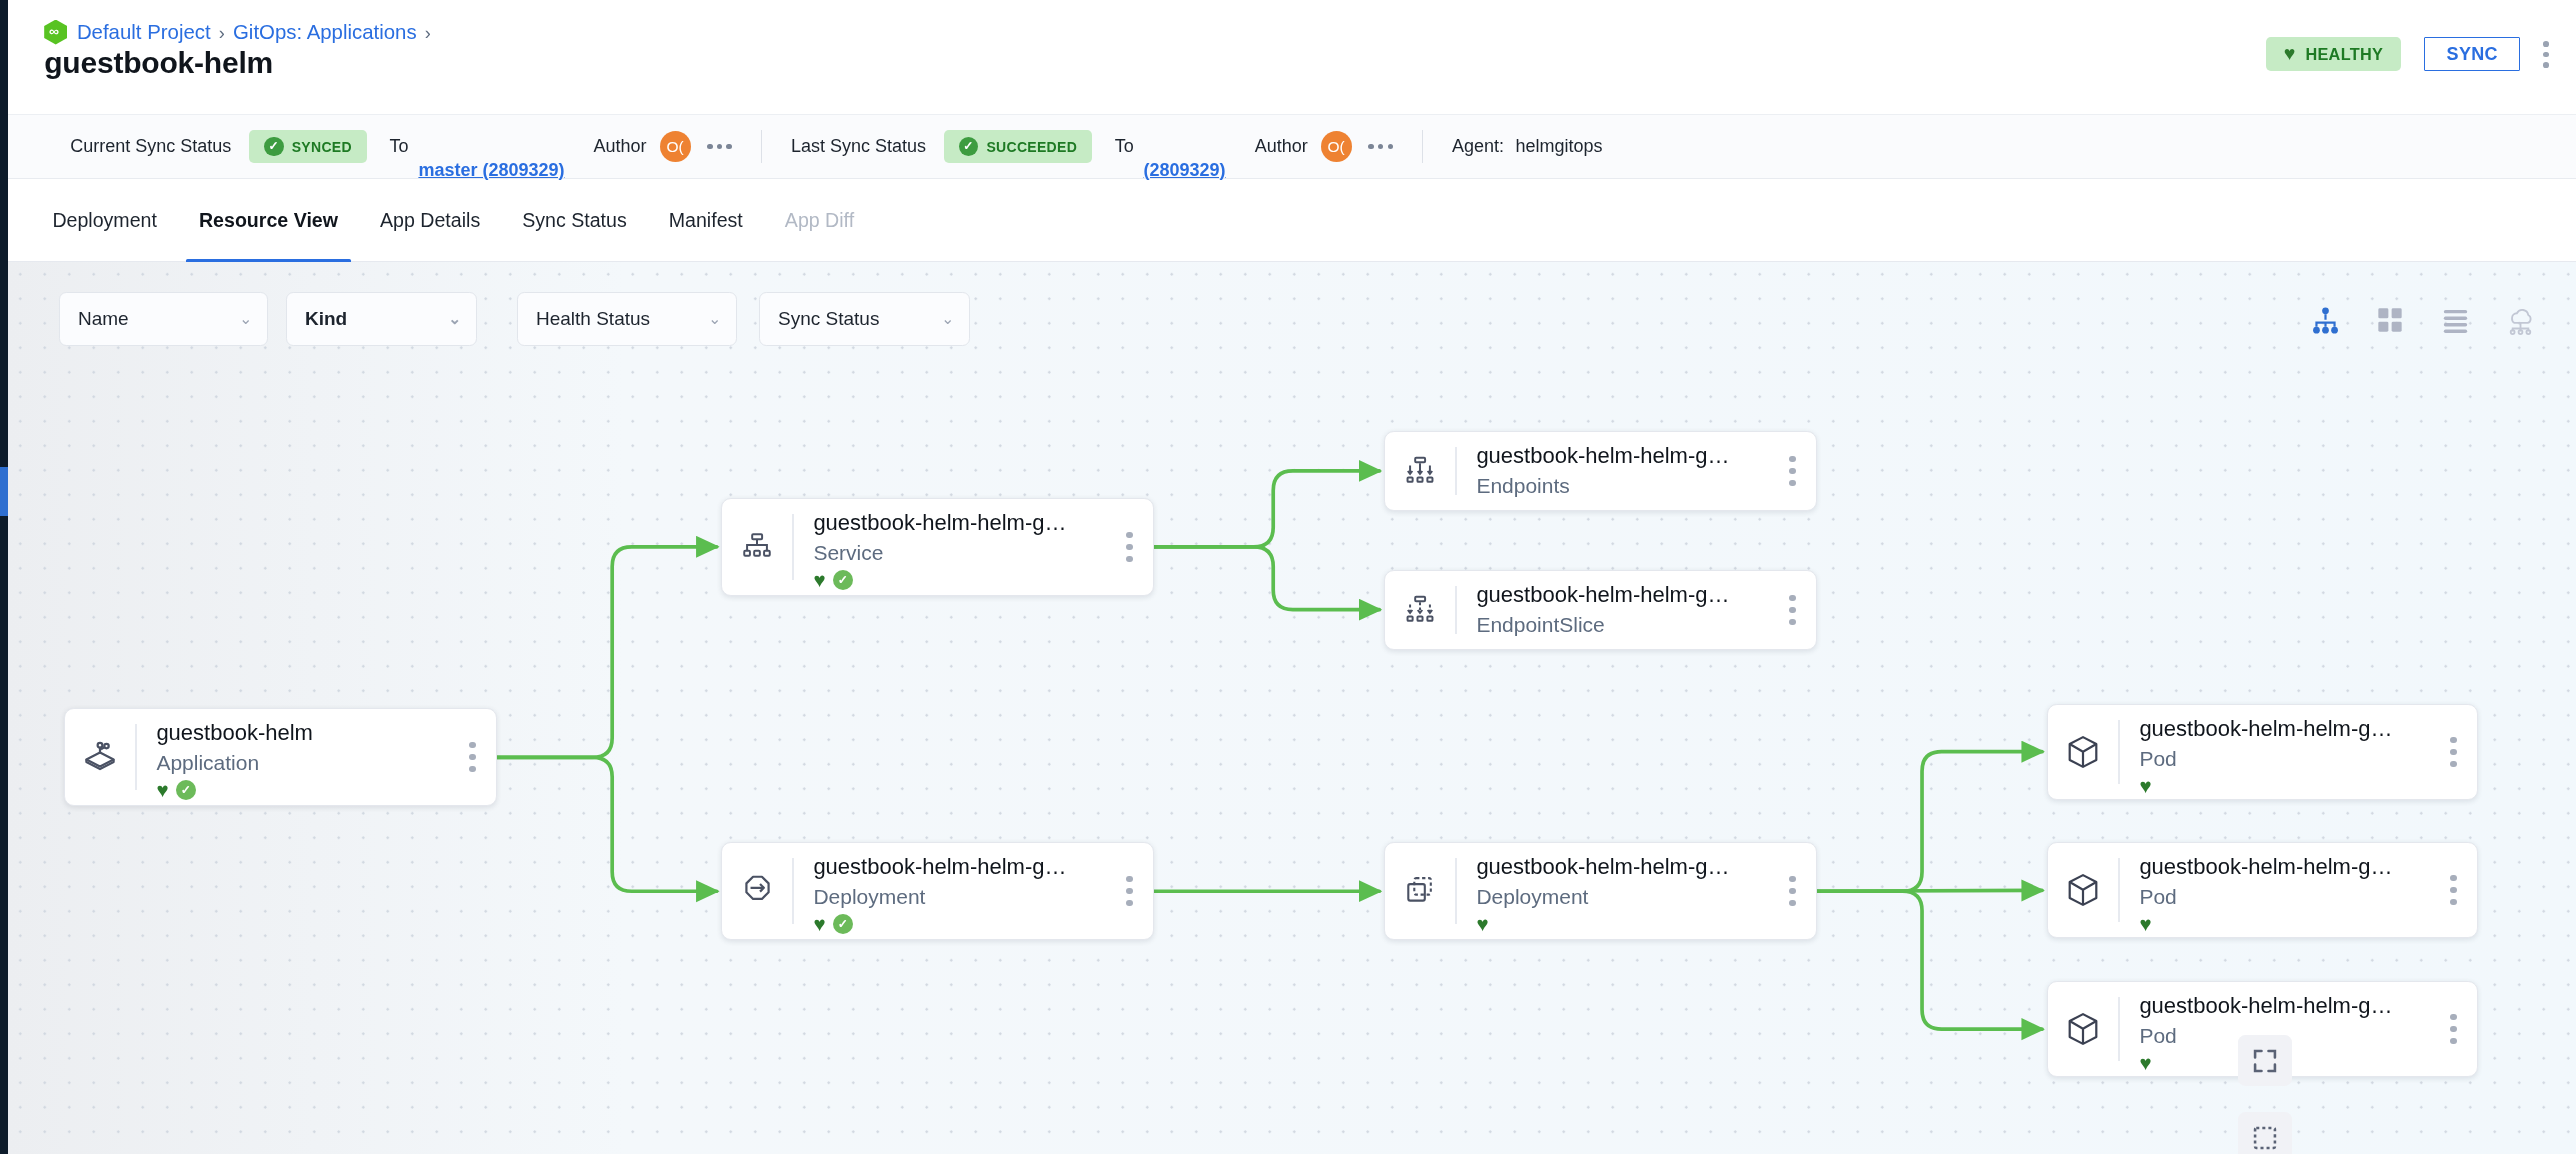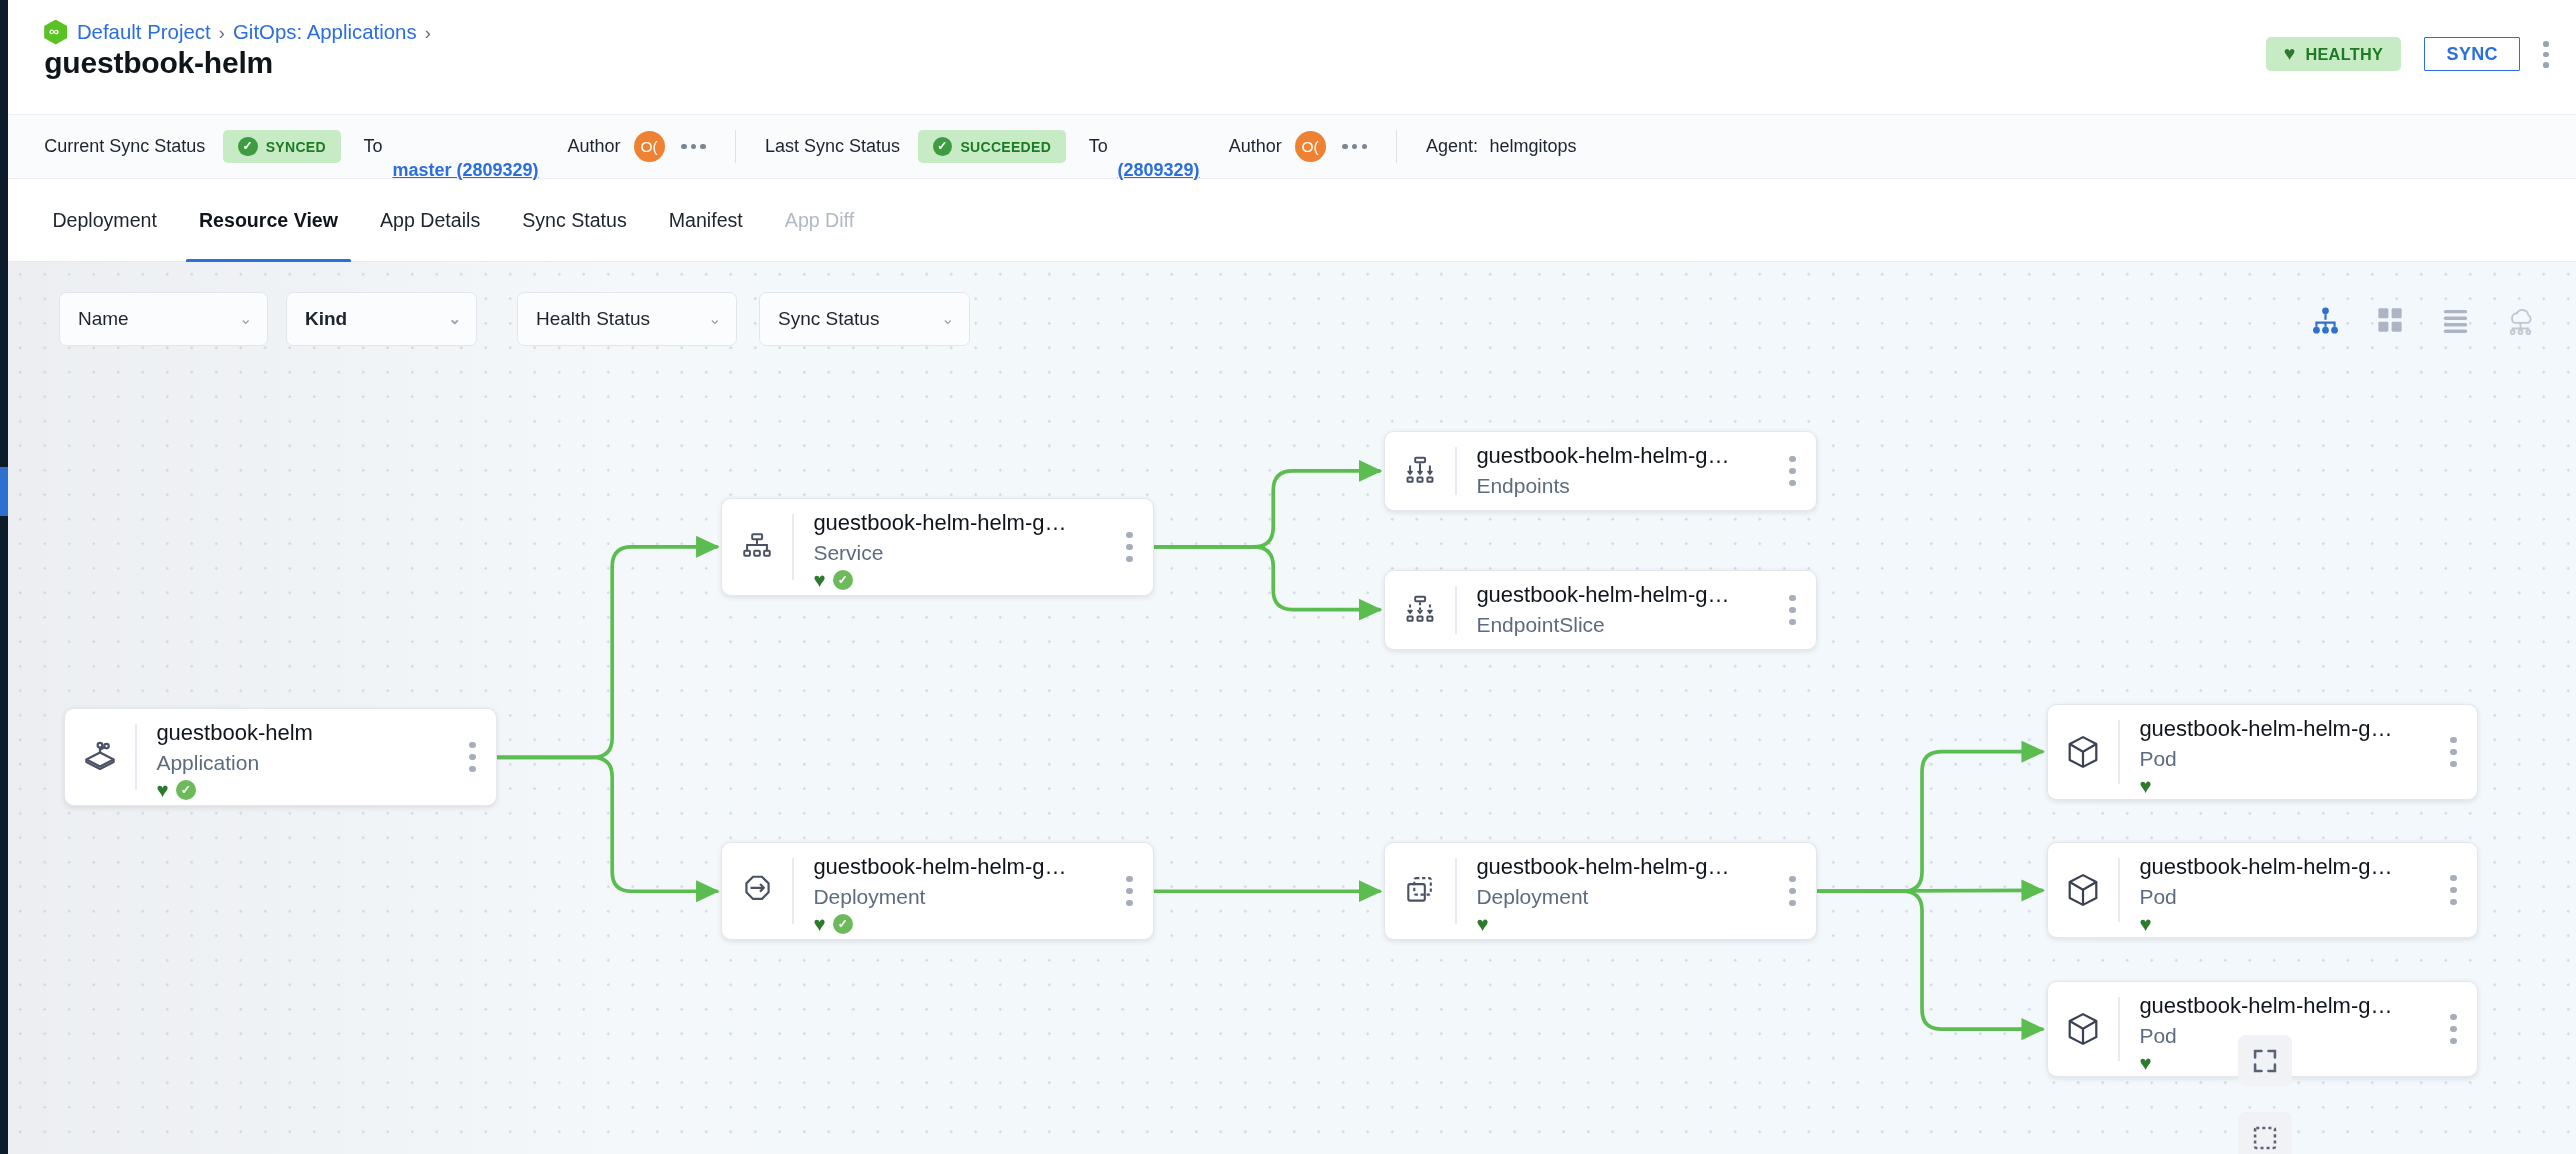--- a/index.html
+++ b/index.html
@@ -72,21 +72,21 @@
   }
   #header-kebab i { width: 5.7px; height: 5.7px; border-radius: 50%; background: #9aa3b2; display: block; }
 
   
   #status-bar {
     position: absolute; left: 8.2px; top: 114px; width: 2568px; height: 65px;
     background: #fafbfd; border-top: 0.8px solid #eceff3; border-bottom: 0.8px solid #e8ebf0;
     display: flex; align-items: center; padding-left: 36px; gap: 0;
     font-size: 18px; color: #1d242e;
   }
-  .st-label { color: #1d242e; white-space: nowrap; }
+  .st-label { color: #1d242e; white-space: nowrap; margin-left: 26px; }
   .pill {
     height: 33px; padding: 0 14.7px; background: #c6ebc5; border-radius: 4.9px;
     display: flex; align-items: center; gap: 8.2px;
     color: #1e7a24; font-size: 14px; font-weight: bold; letter-spacing: 0.3px;
     margin-left: 18px;
   }
   .check-circle {
     width: 19.6px; height: 19.6px; border-radius: 50%; background: #3d9c40;
     display: flex; align-items: center; justify-content: center;
     color: #ffffff; font-size: 12.2px; font-weight: bold; line-height: 1;

